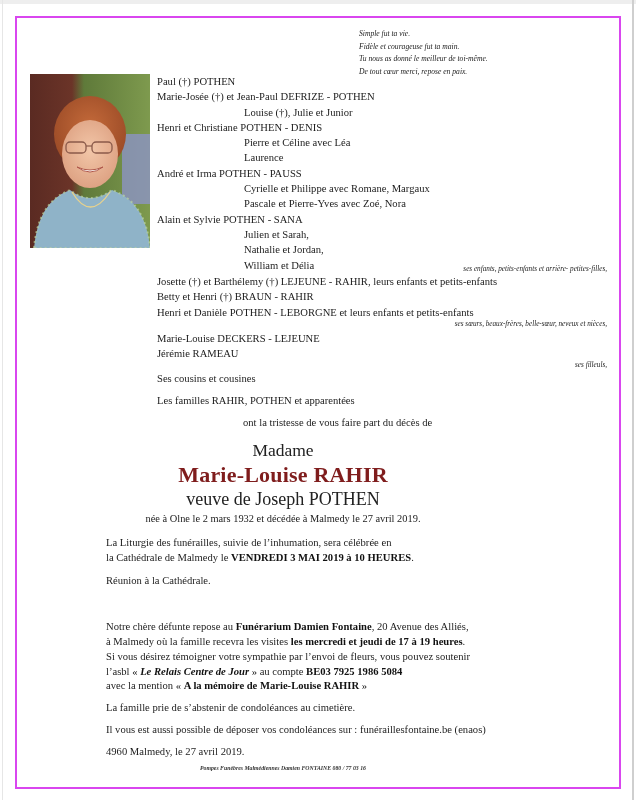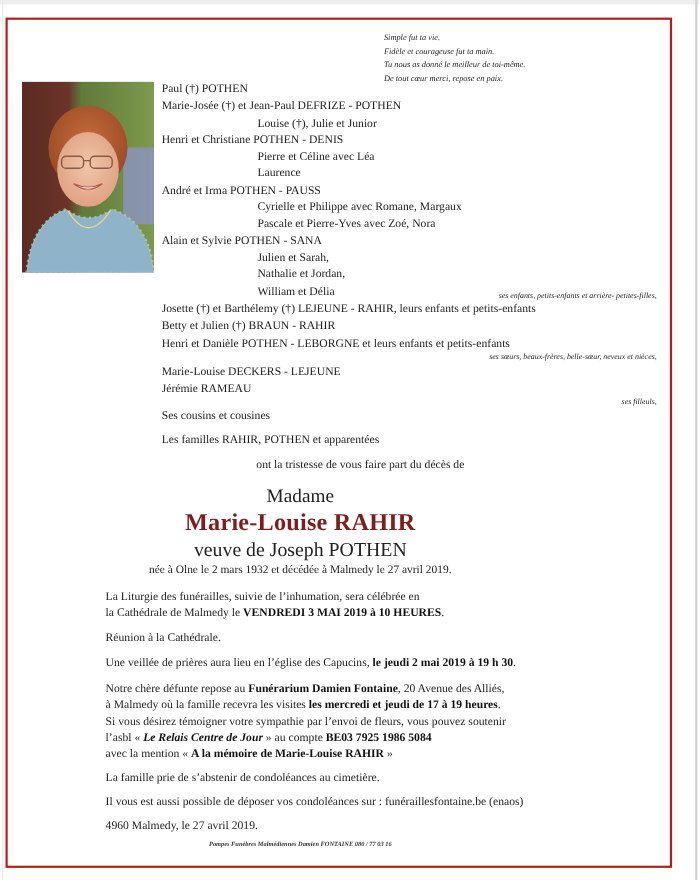--- a/index.html
+++ b/index.html
@@ -1,22 +1,22 @@
 <!DOCTYPE html>
 <html><head>
 <meta charset="utf-8">
 <style>
   html, body { margin:0; padding:0; }
   body { width:636px; height:800px; background:#ffffff; position:relative; overflow:hidden;
          font-family:"Liberation Serif","DejaVu Serif",serif; color:#1a1a1a; }
   .topbar { position:absolute; left:0; top:0; width:636px; height:4px; background:#eeeeee; }
   .rightline { position:absolute; left:632px; top:0; width:2px; height:800px; background:#cfcfcf; }
   .leftline { position:absolute; left:2px; top:0; width:1px; height:800px; background:#e6e6e6; }
-  .page { position:absolute; left:5px; top:16px; width:602px; height:769px;
-          border:2px solid #b91c1c; border-top-width:2px; background:#fff; }
+  .page { position:absolute; left:15px; top:16px; width:602px; height:769px;
+          border:2px solid #d946ef; border-top-width:2px; background:#fff; }
   .abs { position:absolute; white-space:nowrap; }
   .poem { left:342px; top:10px; font-style:italic; font-size:7.6px; line-height:12.5px; color:#222; }
   .photo { left:13px; top:56px; width:120px; height:174px; overflow:hidden; }
   .fam { font-size:10.6px; line-height:15.3px; color:#1c1c1c; }
   .ital-r { font-style:italic; font-size:7.2px; color:#222; right:12px; }
   .center { left:0; width:532px; text-align:center; }
   .madame { top:422px; font-size:17.5px; color:#222; }
   .name { top:444px; font-size:22px; font-weight:bold; color:#7f1d1d; letter-spacing:0.2px; }
   .veuve { top:471px; font-size:18px; color:#222; }
   .nee { top:495px; font-size:10.4px; color:#222; }
@@ -85,21 +85,21 @@
     <div>Alain et Sylvie POTHEN - SANA</div>
     <div style="padding-left:87px">Julien et Sarah,</div>
     <div style="padding-left:87px">Nathalie et Jordan,</div>
     <div style="padding-left:87px">William et Délia</div>
   </div>
 
   <div class="abs ital-r" style="top:247px;">ses enfants, petits-enfants et arrière- petites-filles,</div>
 
   <div class="abs fam" style="left:140px; top:256px;">
     <div>Josette (†) et Barthélemy (†) LEJEUNE - RAHIR, leurs enfants et petits-enfants</div>
-    <div>Betty et Julien (†) BRAUN - RAHIR</div>
+    <div>Betty et Henri (†) BRAUN - RAHIR</div>
     <div>Henri et Danièle POTHEN - LEBORGNE et leurs enfants et petits-enfants</div>
   </div>
 
   <div class="abs ital-r" style="top:302px;">ses sœurs, beaux-frères, belle-sœur, neveux et nièces,</div>
 
   <div class="abs fam" style="left:140px; top:313px;">
     <div>Marie-Louise DECKERS - LEJEUNE</div>
     <div>Jérémie RAMEAU</div>
   </div>
 
@@ -114,21 +114,20 @@
   <div class="abs center veuve">veuve de Joseph POTHEN</div>
   <div class="abs center nee">née à Olne le 2 mars 1932 et décédée à Malmedy le 27 avril 2019.</div>
 
   <div class="abs body" style="top:518px;">
     <div>La Liturgie des funérailles, suivie de l’inhumation, sera célébrée en</div>
     <div><span>la Cathédrale de Malmedy le </span><b>VENDREDI 3 MAI 2019 à 10 HEURES</b><span>.</span></div>
   </div>
 
   <div class="abs body" style="top:556px;">Réunion à la Cathédrale.</div>
 
-  <div class="abs body" style="top:578px;"><span>Une veillée de prières aura lieu en l’église des Capucins, </span><b>le jeudi 2 mai 2019 à 19 h 30</b><span>.</span></div>
 
   <div class="abs body" style="top:602px;">
     <div><span>Notre chère défunte repose au </span><b>Funérarium Damien Fontaine</b><span>, 20 Avenue des Alliés,</span></div>
     <div><span>à Malmedy où la famille recevra les visites </span><b>les mercredi et jeudi de 17 à 19 heures</b><span>.</span></div>
   </div>
 
   <div class="abs body" style="top:632px;">
     <div>Si vous désirez témoigner votre sympathie par l’envoi de fleurs, vous pouvez soutenir</div>
     <div><span>l’asbl « </span><b><i>Le Relais Centre de Jour</i></b><span> » au compte </span><b>BE03 7925 1986 5084</b></div>
     <div><span>avec la mention « </span><b>A la mémoire de Marie-Louise RAHIR</b><span> »</span></div>

